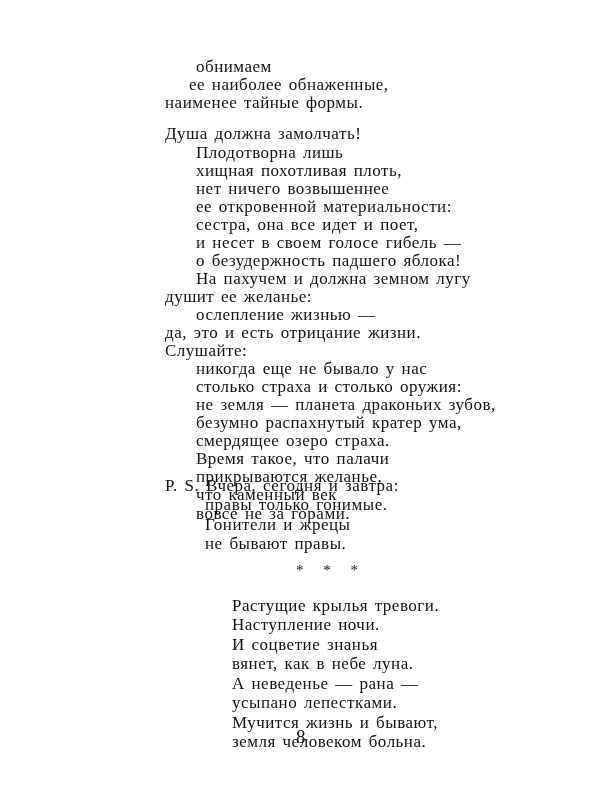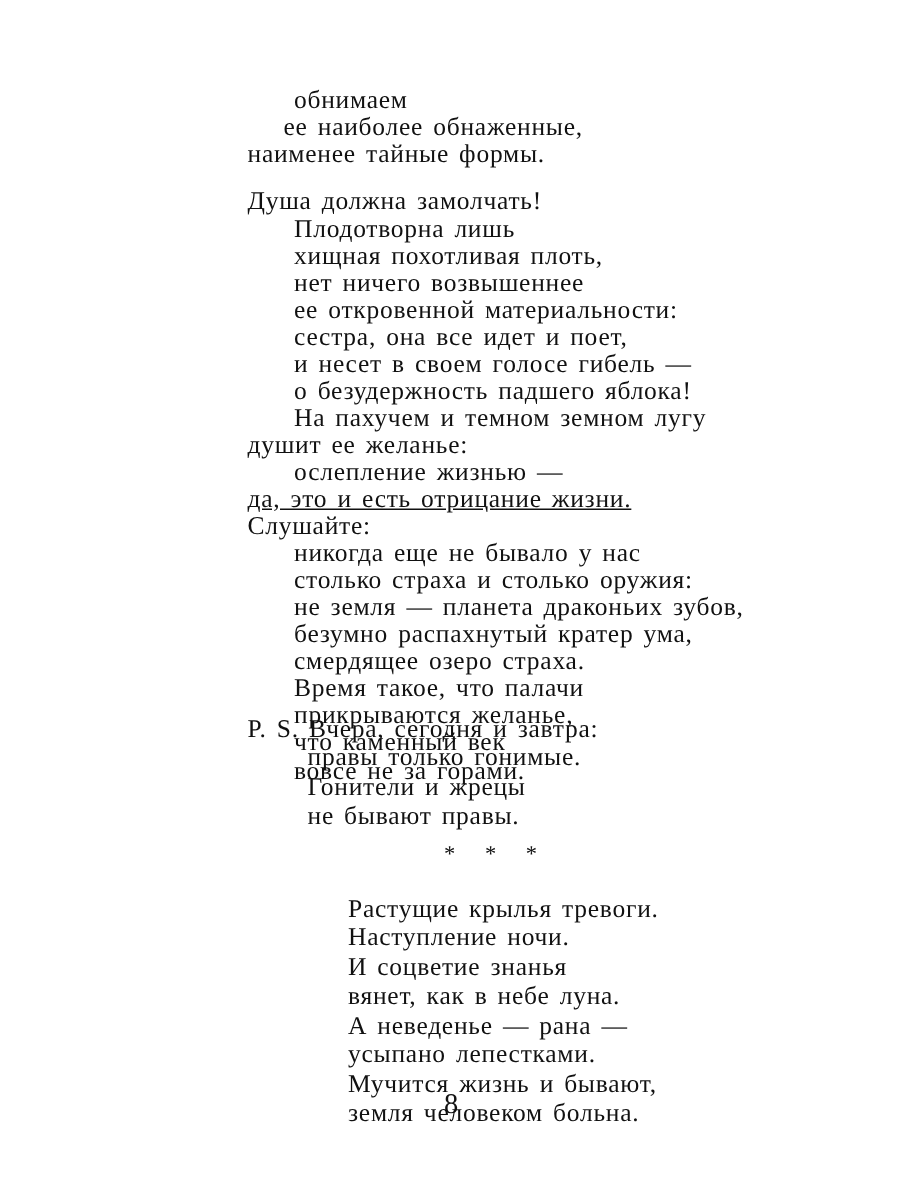--- a/index.html
+++ b/index.html
@@ -27,24 +27,24 @@
       <div class="line" style="left: 165px; top: 75px; margin-left: 24px;">ее наиболее обнаженные,</div>
       <div class="line" style="left: 165px; top: 93px;">наименее тайные формы.</div>
       <div class="line" style="left: 165px; top: 124px;">Душа должна замолчать!</div>
       <div class="line" style="left: 196px; top: 143px;">Плодотворна лишь</div>
       <div class="line" style="left: 196px; top: 161px;">хищная похотливая плоть,</div>
       <div class="line" style="left: 196px; top: 179px;">нет ничего возвышеннее</div>
       <div class="line" style="left: 196px; top: 197px;">ее откровенной материальности:</div>
       <div class="line" style="left: 196px; top: 215px;">сестра, она все идет и поет,</div>
       <div class="line" style="left: 196px; top: 233px;">и несет в своем голосе гибель —</div>
       <div class="line" style="left: 196px; top: 251px;">о безудержность падшего яблока!</div>
-      <div class="line" style="left: 196px; top: 269px;">На пахучем и темном земном лугу</div>
+      <div class="line" style="left: 196px; top: 269px;">На пахучем и должна земном лугу</div>
       <div class="line" style="left: 165px; top: 287px;">душит ее желанье:</div>
       <div class="line" style="left: 196px; top: 305px;">ослепление жизнью —</div>
-      <div class="line" style="left: 165px; top: 323px; text-decoration: underline;">да, это и есть отрицание жизни.</div>
+      <div class="line" style="left: 165px; top: 323px;">да, это и есть отрицание жизни.</div>
       <div class="line" style="left: 165px; top: 341px;">Слушайте:</div>
       <div class="line" style="left: 196px; top: 359px;">никогда еще не бывало у нас</div>
       <div class="line" style="left: 196px; top: 377px;">столько страха и столько оружия:</div>
       <div class="line" style="left: 196px; top: 395px;">не земля — планета драконьих зубов,</div>
       <div class="line" style="left: 196px; top: 413px; text-align: center;">безумно распахнутый кратер ума,</div>
       <div class="line" style="left: 196px; top: 431px;">смердящее озеро страха.</div>
       <div class="line" style="left: 196px; top: 449px;">Время такое, что палачи</div>
       <div class="line" style="left: 196px; top: 467px;">прикрываются желанье,</div>
       <div class="line" style="left: 196px; top: 485px;">что каменный век</div>
       <div class="line" style="left: 196px; top: 504px;">вовсе не за горами.</div>

